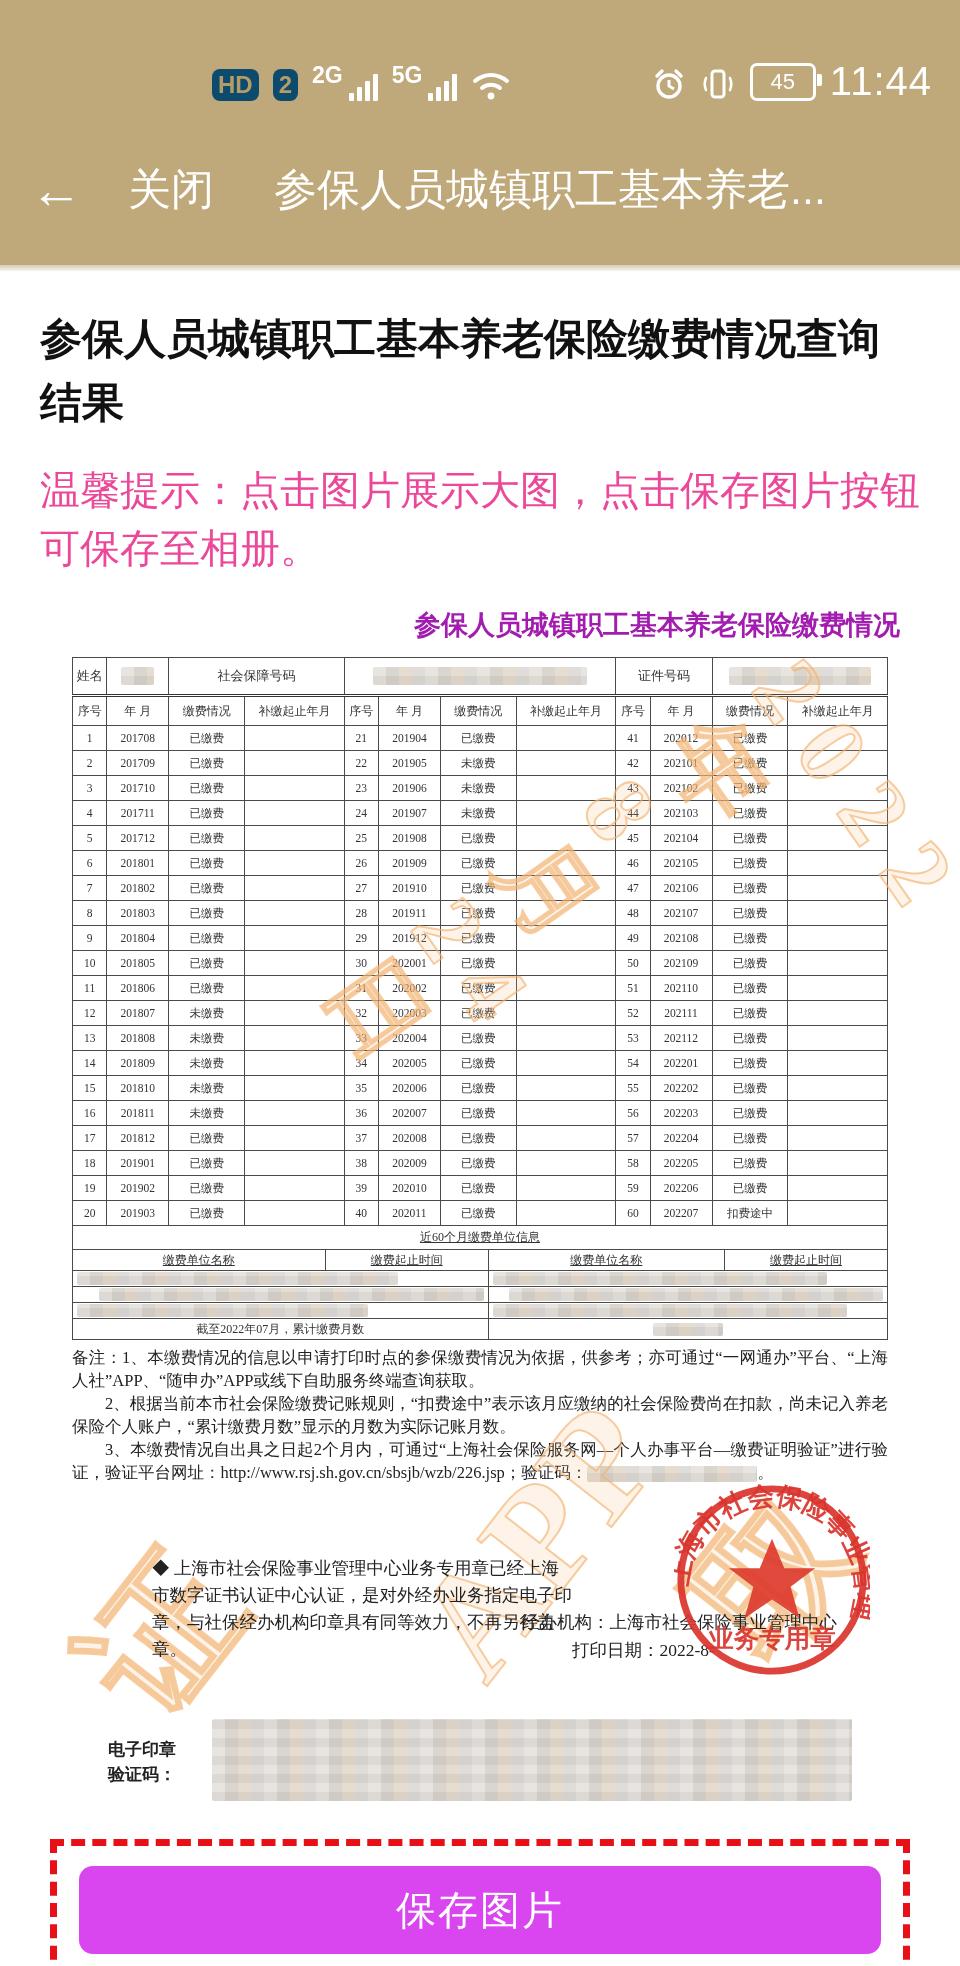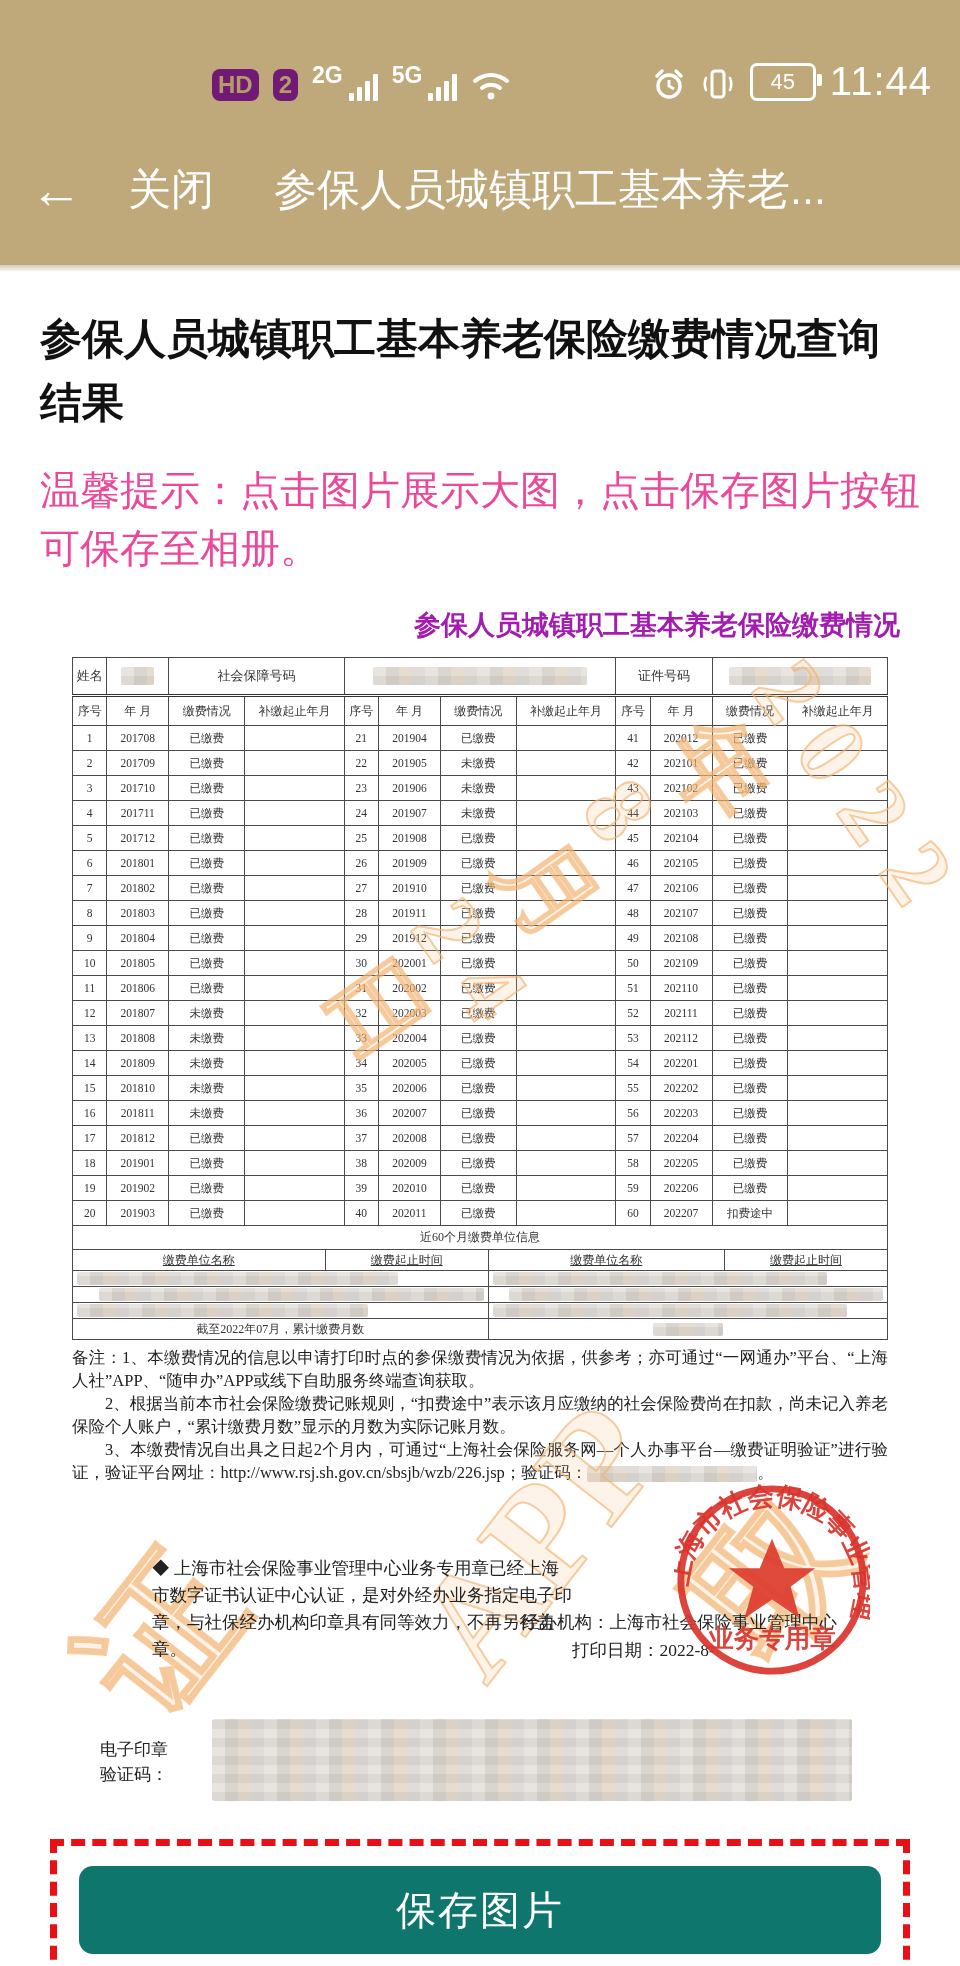--- a/index.html
+++ b/index.html
@@ -2,21 +2,21 @@
 <html><head>
 <meta charset="utf-8">
 <style>
   html,body{margin:0;padding:0;background:#ffffff;}
   body{width:960px;height:1966px;position:relative;font-family:"Liberation Sans",sans-serif;overflow:hidden;}
   
   .app-header{background:#bfa97a;width:960px;}
   .status-bar{height:115px;display:flex;align-items:flex-end;justify-content:space-between;padding:0 28px 14px 212px;box-sizing:border-box;color:#fff;}
   .sb-group{display:flex;align-items:flex-end;gap:14px;}
   .sb-ico{display:flex;align-items:flex-end;}
-  .badge{background:#701a75;color:#b49c66;font-weight:bold;font-size:24px;border-radius:8px;padding:2px 6px;line-height:1;height:28px;display:flex;align-items:center;}
+  .badge{background:#0c4a6e;color:#b49c66;font-weight:bold;font-size:24px;border-radius:8px;padding:2px 6px;line-height:1;height:28px;display:flex;align-items:center;}
   .sig{display:flex;align-items:flex-end;gap:6px;}
   .sig .lbl{font-size:23px;font-weight:bold;line-height:1;margin-bottom:14px;color:#fff;}
   .bars{display:flex;align-items:flex-end;gap:3px;}
   .bars i{display:block;width:5px;background:#fff;border-radius:1px;}
   .time{font-size:40px;font-weight:400;line-height:1;letter-spacing:1px;}
   .batt{border:3px solid #fff;border-radius:7px;width:60px;height:32px;display:flex;align-items:center;justify-content:center;position:relative;font-size:22px;}
   .batt:after{content:"";position:absolute;right:-9px;top:8px;width:5px;height:12px;background:#fff;border-radius:0 2px 2px 0;}
   .nav-bar{height:150px;display:flex;align-items:center;padding:0 30px;box-sizing:border-box;color:#fff;}
   .back-arrow{font-size:52px;line-height:1;margin-right:46px;font-weight:400;}
   .close-btn{font-size:43px;margin-right:60px;}
@@ -28,48 +28,48 @@
   .hint{color:#ec4899;font-size:40px;line-height:58px;margin:0 0 16px 10px;width:880px;}
   
   .certificate{position:relative;width:840px;margin:18px auto 0 auto;background:#fff;font-family:"Liberation Serif",serif;color:#2e2e2e;}
   .cert-title{text-align:right;font-size:27px;font-weight:bold;color:#a21caf;padding:12px 0 14px 0;}
   table.grid{border-collapse:collapse;width:816px;margin:0 auto;table-layout:fixed;padding-left:26px;}
   table.grid td,table.grid th{border:1px solid #4a4a4a;font-weight:normal;text-align:center;padding:0;font-size:12px;color:#333;overflow:hidden;white-space:nowrap;}
   tr.inforow td{height:36px;font-size:13px;border-bottom:3px double #333;}
   tr.headrow td{height:28px;}
   tr.datarow td{height:24px;font-size:11.5px;}
   table.unit td{font-size:12px;}
-  .unit-title td{height:23px;font-weight:bold;}
+  .unit-title td{height:23px;font-weight:bold;text-decoration:underline;}
   .unit-head td{height:20px;text-decoration:underline;}
   .unit-blur td{height:15px;}
   .unit-sum td{height:20px;}
   
   .mosaic{background-image:repeating-linear-gradient(0deg,rgba(120,110,95,.10) 0 9px,rgba(255,255,255,0) 9px 18px),repeating-linear-gradient(90deg,#e8e5e1 0 13px,#d9d5cf 13px 26px,#e6ddd0 26px 39px,#dfdcda 39px 52px);border-radius:2px;}
   .m-inline{display:inline-block;vertical-align:middle;height:16px;width:170px;}
   .m-cell{height:13px;margin:1px 4px;}
   .notes{width:816px;margin:6px auto 0 auto;font-size:16.5px;line-height:23px;text-align:justify;color:#222;}
   .notes p{margin:0;}
   .notes p.ind{text-indent:2em;}
   .stamp-row{position:relative;width:816px;margin:16px auto 0 auto;height:215px;}
   .stamp-note{position:absolute;left:80px;top:55px;width:420px;font-size:17.5px;line-height:27px;color:#222;}
   .agency{position:absolute;left:450px;top:110px;width:360px;font-size:17.5px;color:#222;}
   .printdate{position:absolute;left:500px;top:138px;width:300px;font-size:17.5px;color:#222;}
   .seal{position:absolute;right:18px;top:-18px;width:196px;height:196px;}
   .esign-row{position:relative;width:816px;margin:4px auto 0 auto;height:90px;}
-  .esign-label{position:absolute;left:28px;top:18px;font-size:17px;line-height:25px;color:#222;}
+  .esign-label{position:absolute;left:36px;top:18px;font-size:17px;line-height:25px;color:#222;font-weight:bold;}
   .esign-blur{position:absolute;left:140px;top:0;width:640px;height:82px;}
   
   .wm{position:absolute;color:rgba(242,178,112,.16);-webkit-text-stroke:2px rgba(242,178,112,.65);font-weight:bold;transform:rotate(-48deg);pointer-events:none;font-family:"Liberation Serif",serif;white-space:nowrap;}
   .wm1{font-size:96px;right:30px;top:120px;letter-spacing:26px;transform:rotate(55deg);transform-origin:right top;width:90px;line-height:104px;white-space:normal;}
   .wm2{font-size:150px;left:330px;top:860px;transform:rotate(-52deg);}
   .wm3{font-size:150px;left:30px;top:940px;transform:rotate(-52deg);}
   .wm4{font-size:150px;left:640px;top:880px;transform:rotate(-52deg);}
   
   .save-wrap{width:802px;margin:30px auto 0 auto;border:7px dashed #e81016;padding:20px 22px;box-sizing:content-box;}
-  .save-btn{display:block;width:100%;height:88px;background:#0f766e;border:none;border-radius:14px;color:#fff;font-size:40px;font-family:"Liberation Sans",sans-serif;letter-spacing:2px;}
+  .save-btn{display:block;width:100%;height:88px;background:#d946ef;border:none;border-radius:14px;color:#fff;font-size:40px;font-family:"Liberation Sans",sans-serif;letter-spacing:2px;}
 </style>
 </head>
 <body>
 
 <div class="app-header">
   <div class="status-bar">
     <div class="sb-group">
       <span class="badge">HD</span>
       <span class="badge">2</span>
       <span class="sig">

